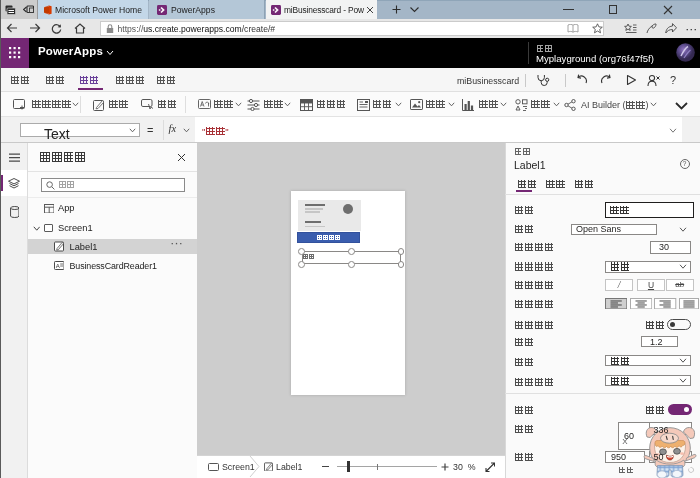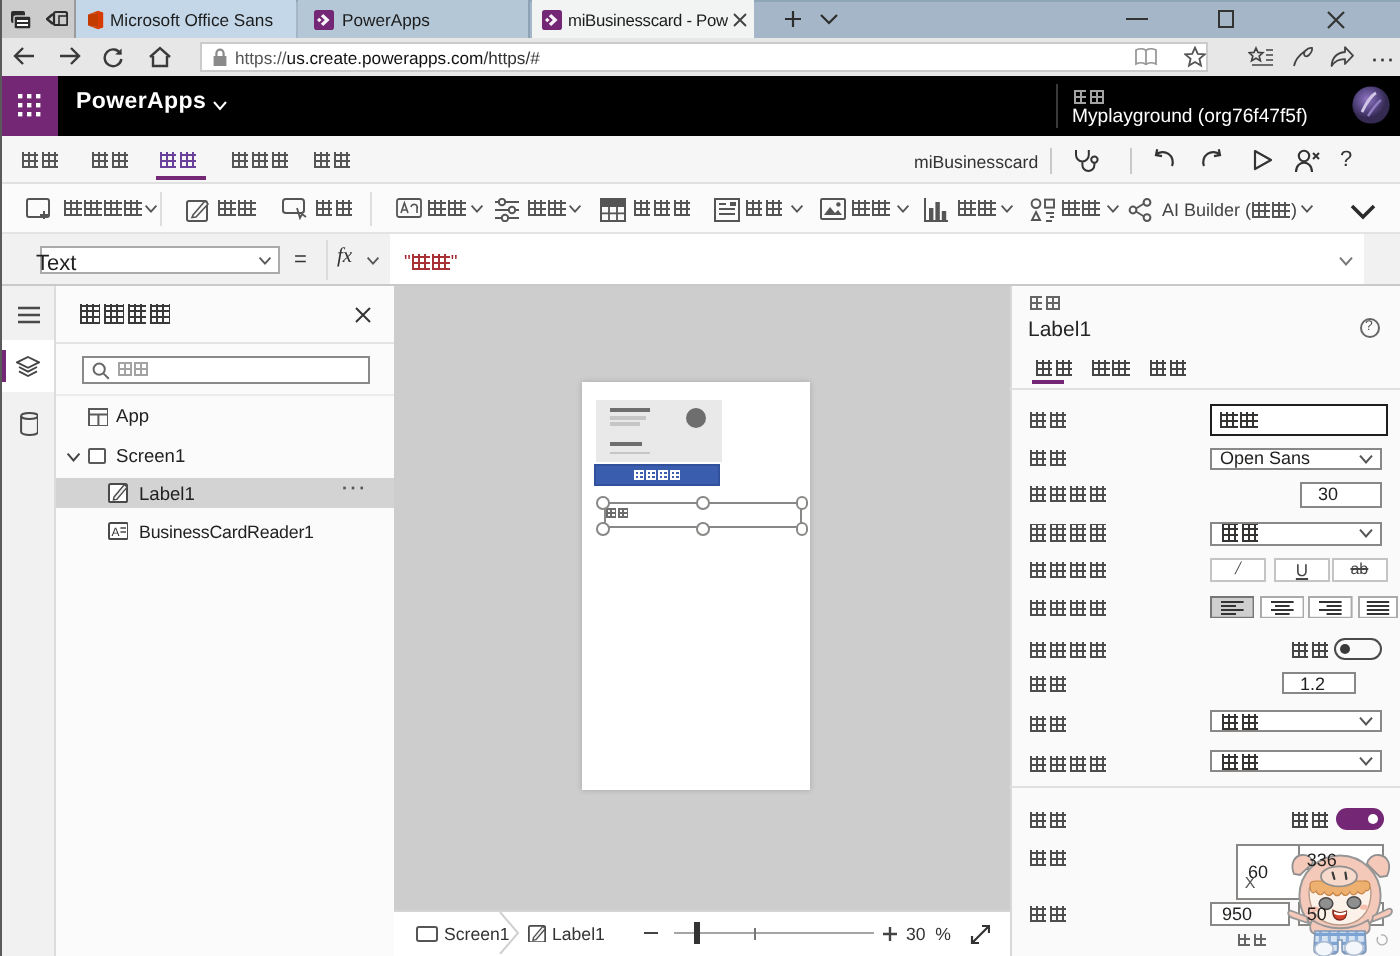--- a/index.html
+++ b/index.html
@@ -32,21 +32,21 @@
  <path d="M3.5 2 L0.5 4.5 L3.5 7" stroke="#2c2c2c" stroke-width="1.2" fill="none"></path>
  <rect x="4" y="1" width="6.5" height="6.5" rx="0.8" fill="none" stroke="#2c2c2c" stroke-width="1.1"></rect>
  <rect x="6.5" y="3" width="4" height="4.5" fill="#cccccc" stroke="#2c2c2c" stroke-width="0.8"></rect>
 </svg>
 
 <div class="ab" style="left:38px;top:0;width:110px;height:18.5px;background:#c3d7e8"></div>
 <svg class="ab" style="left:42.5px;top:4.5px" width="9" height="10" viewBox="0 0 9 10">
  <path d="M1 2.2 L6 0.4 L8.6 1.2 L8.6 8.8 L6 9.6 L1 7.8 L6 8.6 L6 1.4 Z" fill="#d83b01"></path>
  <path d="M1 2.2 L6 1.4 L6 8.6 L1 7.8 Z" fill="#c33b01"></path>
 </svg>
-<div class="ab" style="left:55px;top:5px;font-size:8.6px;color:#1c1c1c">Microsoft Office Sans</div>
+<div class="ab" style="left:55px;top:5px;font-size:8.6px;color:#1c1c1c">Microsoft Power Home</div>
 
 <div class="ab" style="left:149px;top:0;width:116px;height:18.5px;background:#b4c7d7;border-right:1px solid #8da2b4;box-sizing:border-box"></div>
 <svg class="ab" style="left:157px;top:4.5px" width="10" height="10" viewBox="0 0 10 10">
  <rect width="10" height="10" rx="1.4" fill="#742774"></rect>
  <path d="M4.6 2 L7.8 5 L4.6 8 L3.4 6.9 L5.4 5 L3.4 3.1 Z" fill="#fff" opacity=".95"></path>
  <path d="M2.6 3.9 L3.8 5 L2.6 6.1 L1.5 5 Z" fill="#fff" opacity=".95"></path>
 </svg>
 <div class="ab" style="left:171px;top:5px;font-size:8.6px;color:#1c1c1c">PowerApps</div>
 
 <div class="ab" style="left:266px;top:0;width:111px;height:18.5px;background:#f2f3f3"></div>
@@ -84,21 +84,21 @@
  <path d="M9.8 1.2 L9.8 4.4 L6.6 4.2" fill="#3a3a3a"></path>
 </svg>
 <svg class="ab" style="left:74px;top:22.5px" width="12" height="11" viewBox="0 0 12 11">
  <path d="M1 5.5 L6 1 L11 5.5 M2.5 5 V10 H9.5 V5" stroke="#3a3a3a" stroke-width="1.2" fill="none"></path>
 </svg>
 <div class="ab" style="left:100px;top:21.3px;width:504px;height:14.8px;background:#fff;border:1px solid #cbcbcb;box-sizing:border-box"></div>
 <svg class="ab" style="left:105.5px;top:24px" width="8" height="9.5" viewBox="0 0 8 9.5">
  <rect x="0.8" y="4" width="6.4" height="5" fill="#8a8a8a"></rect>
  <path d="M2.2 4 V2.6 A1.8 1.8 0 0 1 5.8 2.6 V4" stroke="#8a8a8a" stroke-width="1.1" fill="none"></path>
 </svg>
-<div class="ab" style="left:117.5px;top:23.6px;font-size:8.6px;color:#555">https://<span style="color:#111">us.create.powerapps.com</span><span style="color:#333">/https/#</span></div>
+<div class="ab" style="left:117.5px;top:23.6px;font-size:8.6px;color:#555">https://<span style="color:#111">us.create.powerapps.com</span><span style="color:#333">/create/#</span></div>
 <svg class="ab" style="left:567px;top:24px" width="12" height="9" viewBox="0 0 12 9">
  <path d="M6 1.2 C4.8 0.2 2.6 0.2 1 1 V8 C2.6 7.2 4.8 7.2 6 8.2 C7.2 7.2 9.4 7.2 11 8 V1 C9.4 0.2 7.2 0.2 6 1.2 Z M6 1.2 V8.2" stroke="#999" stroke-width="0.9" fill="none"></path>
 </svg>
 <svg class="ab" style="left:591.5px;top:22.5px" width="11" height="11" viewBox="0 0 11 11">
  <path d="M5.5 0.8 L6.9 3.9 L10.3 4.2 L7.7 6.4 L8.5 9.8 L5.5 8 L2.5 9.8 L3.3 6.4 L0.7 4.2 L4.1 3.9 Z" stroke="#555" stroke-width="0.9" fill="none"></path>
 </svg>
 <svg class="ab" style="left:624px;top:22.5px" width="13" height="11" viewBox="0 0 13 11">
  <path d="M4 1 L5 3.2 L7.4 3.4 L5.6 5 L6.2 7.4 L4 6.1 L1.8 7.4 L2.4 5 L0.6 3.4 L3 3.2 Z" stroke="#444" stroke-width="0.85" fill="none"></path>
  <path d="M9 2 H12.5 M9 4.5 H12.5 M9 7 H12.5 M2 9.5 H12.5" stroke="#444" stroke-width="0.85"></path>
 </svg>
@@ -328,21 +328,21 @@
 <svg class="ab" style="left:650px;top:102px" width="7" height="5" viewBox="0 0 7 5">
     <path d="M0.8 0.8 L3.5 3.8 L6.2 0.8" stroke="#555" stroke-width="0.9" fill="none"></path>
   </svg>
 <svg class="ab" style="left:675px;top:101.5px" width="13" height="8" viewBox="0 0 13 8">
  <path d="M1 1 L6.5 6.5 L12 1" stroke="#2b2b2b" stroke-width="1.8" fill="none"></path>
 </svg>
 
 <div class="ab" style="left:0;top:117px;width:700px;height:26px;background:#f1f1f1;border-bottom:1px solid #c9c9c9;box-sizing:border-box"></div>
 <div class="ab" style="left:194.6px;top:117px;width:487px;height:25px;background:#fff"></div>
 <div class="ab" style="left:19.6px;top:122.6px;width:120px;height:14.6px;background:#fff;border:1px solid #ababab;box-sizing:border-box"></div>
-<div class="ab" style="left:18px;top:125.5px;font-size:11px;color:#222">Text</div>
+<div class="ab" style="left:44px;top:125.5px;font-size:14px;color:#222">Text</div>
 <svg class="ab" style="left:129px;top:128px" width="7" height="5" viewBox="0 0 7 5">
  <path d="M0.8 0.8 L3.5 3.8 L6.2 0.8" stroke="#555" stroke-width="0.9" fill="none"></path>
 </svg>
 <div class="ab" style="left:147px;top:123.5px;font-size:11px;color:#333">=</div>
 <div class="ab" style="left:162.5px;top:120px;width:1px;height:20px;background:#dcdcdc"></div>
 <div class="ab" style="left:168.5px;top:123px;font-size:10.5px;font-style:italic;color:#333;font-family:'Liberation Serif',serif">fx</div>
 <svg class="ab" style="left:182.5px;top:128px" width="7" height="5" viewBox="0 0 7 5">
  <path d="M0.8 0.8 L3.5 3.8 L6.2 0.8" stroke="#555" stroke-width="0.9" fill="none"></path>
 </svg>
 <div class="ab row" style="left:202px;top:125.5px;color:#a4262c;font-size:9.5px">"<span class="z" style="opacity:.95"></span><span class="z" style="opacity:.95"></span>"</div>
@@ -502,21 +502,21 @@
   </div>
 <div class="inp" style="left:604.5px;top:202px;width:89px;height:15.6px;border:1.6px solid #201f1e;padding-left:4px">
     <span class="z"></span>
     <span class="z"></span>
   </div>
 
 <div class="lbl" style="top:225px">
     <span class="z"></span>
     <span class="z"></span>
   </div>
-<div class="inp" style="left:605px;top:223.6px;width:86px;height:11.6px;padding-left:4px">Open Sans</div>
+<div class="inp" style="left:571px;top:223.6px;width:86px;height:11.6px;padding-left:4px">Open Sans</div>
 <svg class="chev" style="left:679px;top:226.6px" viewBox="0 0 8 5.5">
     <path d="M1 0.8 L4 4.2 L7 0.8" stroke="#555" stroke-width="1" fill="none"></path>
   </svg>
 
 <div class="lbl" style="top:242.8px">
     <span class="z"></span>
     <span class="z"></span>
     <span class="z"></span>
     <span class="z"></span>
   </div>

